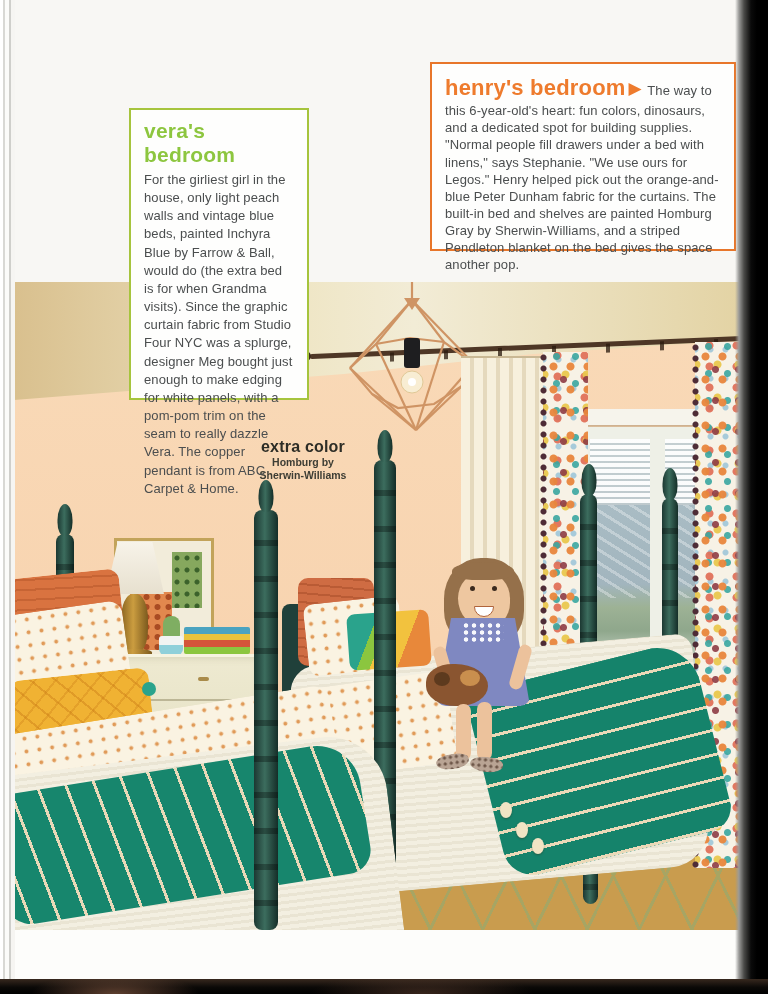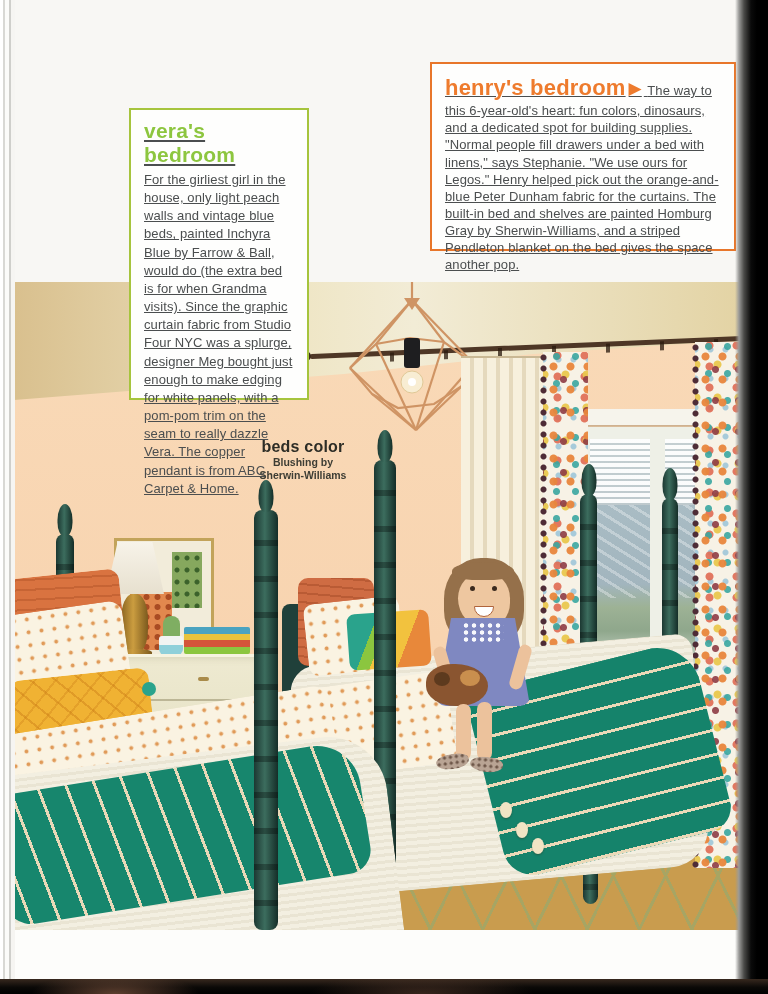--- a/index.html
+++ b/index.html
@@ -14,21 +14,21 @@
   .bottom-white{position:absolute;left:0;top:930px;width:768px;height:49px;background:#fdfdfb;border-bottom:2px solid #b9b7b2;z-index:8;}
   .bottom-black{position:absolute;left:0;top:979px;width:768px;height:15px;z-index:11;
     background:radial-gradient(ellipse 120px 30px at 15% 100%,rgba(116,78,58,.8),rgba(0,0,0,0) 70%),
                radial-gradient(ellipse 160px 30px at 55% 100%,rgba(90,60,45,.6),rgba(0,0,0,0) 70%),
                linear-gradient(180deg,#37281e,#0b0907 55%,#000);}
 
   .section-label{position:absolute;left:64px;top:28px;font-family:"Liberation Serif",serif;
     font-size:24px;color:#474747;letter-spacing:1px;z-index:5;}
 
   
-  .callout{position:absolute;background:#fefefd;color:#4b4e4f;z-index:6;box-sizing:border-box;text-decoration:underline;}
+  .callout{position:absolute;background:#fefefd;color:#4b4e4f;z-index:6;box-sizing:border-box;}
   .callout .body{font-size:13px;line-height:1.32;letter-spacing:.1px;}
   .vera{left:129px;top:108px;width:180px;height:292px;border:2px solid #a6c43d;padding:9px 12px 22px 13px;}
   .vera .title{display:block;color:#8dc63f;font-weight:bold;font-size:21px;letter-spacing:.2px;margin-bottom:3px;}
   .henry{left:430px;top:62px;width:306px;height:189px;border:2px solid #e8762a;padding:9px 12px 10px 13px;}
   .henry .title{color:#ee7b2d;font-weight:bold;font-size:22px;letter-spacing:.2px;}
   .henry .arrow{color:#ee7b2d;font-size:17px;vertical-align:1px;margin:0 2px 0 3px;}
 
   .wall-label{position:absolute;left:237px;top:438px;width:132px;text-align:center;z-index:5;color:#2d2d26;}
   .wall-label .h{font-weight:bold;font-size:16px;letter-spacing:.2px;}
   .wall-label .s{font-size:10.5px;font-weight:bold;color:#3d3d34;line-height:1.25;}
@@ -276,22 +276,22 @@
       <div class="dots-sheet" style="position:absolute;left:-16px;top:428px;width:340px;height:112px;transform:rotate(-9deg);border-radius:16px;"></div>
       <div class="bedding-white" style="left:-24px;top:472px;width:404px;height:210px;transform:rotate(-7deg);border-radius:30px 60px 10px 10px;"></div>
       <div class="blanket-teal" style="left:-20px;top:486px;width:372px;height:132px;transform:rotate(-9deg);background:repeating-linear-gradient(78deg,#17866d 0 24px,#ead9b8 24px 27px);"></div>
       <div class="post" style="left:240px;top:228px;width:24px;height:420px;">
           <div class="knobs"></div>
         </div>
     </div>
   </div>
 
   <div class="wall-label">
-    <div class="h">beds color</div>
-    <div class="s">Blushing by</div>
+    <div class="h">extra color</div>
+    <div class="s">Homburg by</div>
     <div class="s">Sherwin-Williams</div>
   </div>
 
   <div class="callout vera">
     <span class="title">vera's bedroom</span>
     <span class="body">For the girliest girl in the house, only light peach walls and vintage blue beds, painted Inchyra Blue by Farrow &amp; Ball, would do (the extra bed is for when Grandma visits). Since the graphic curtain fabric from Studio Four NYC was a splurge, designer Meg bought just enough to make edging for white panels, with a pom-pom trim on the seam to really dazzle Vera. The copper pendant is from ABC Carpet &amp; Home.</span>
   </div>
 
   <div class="callout henry">
     <div class="body">

